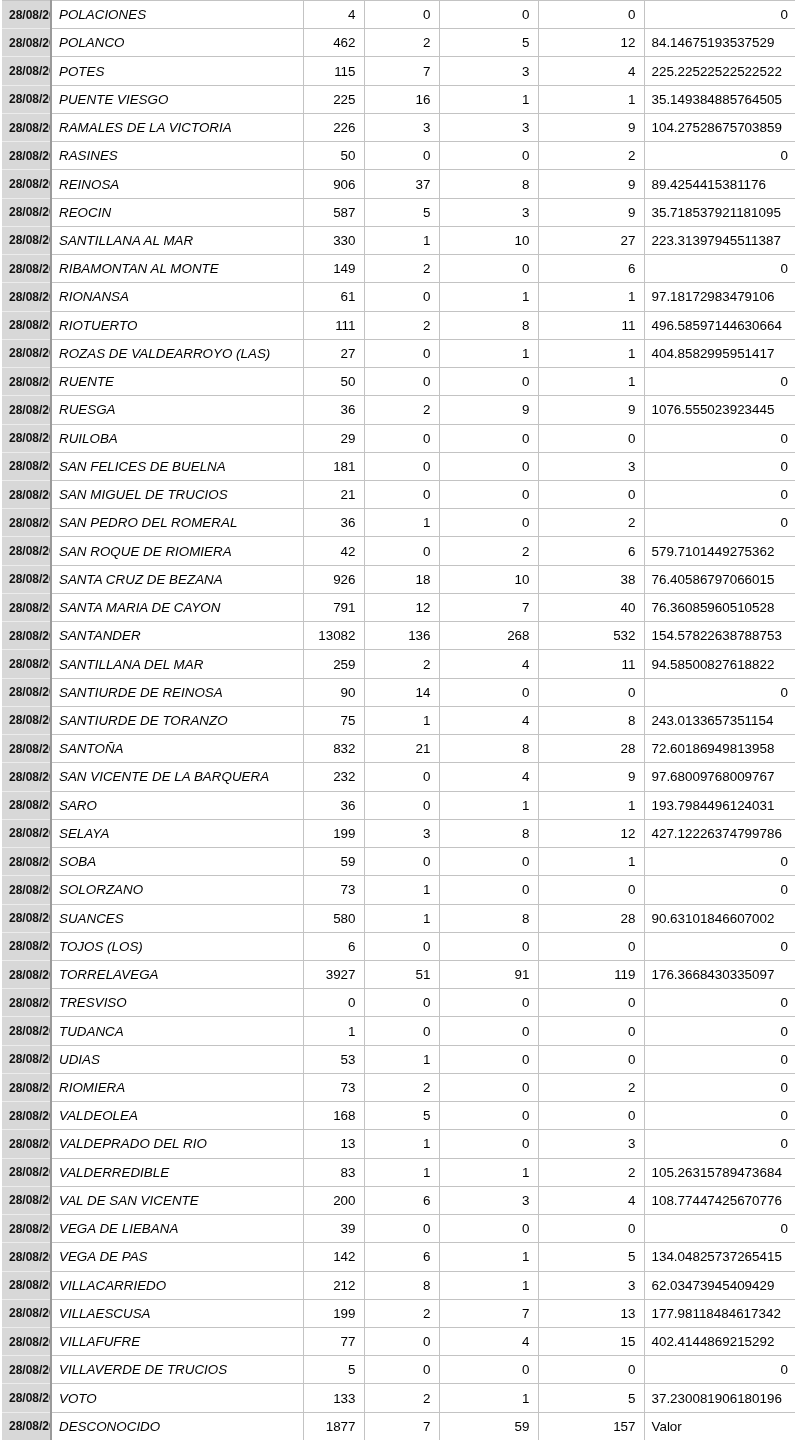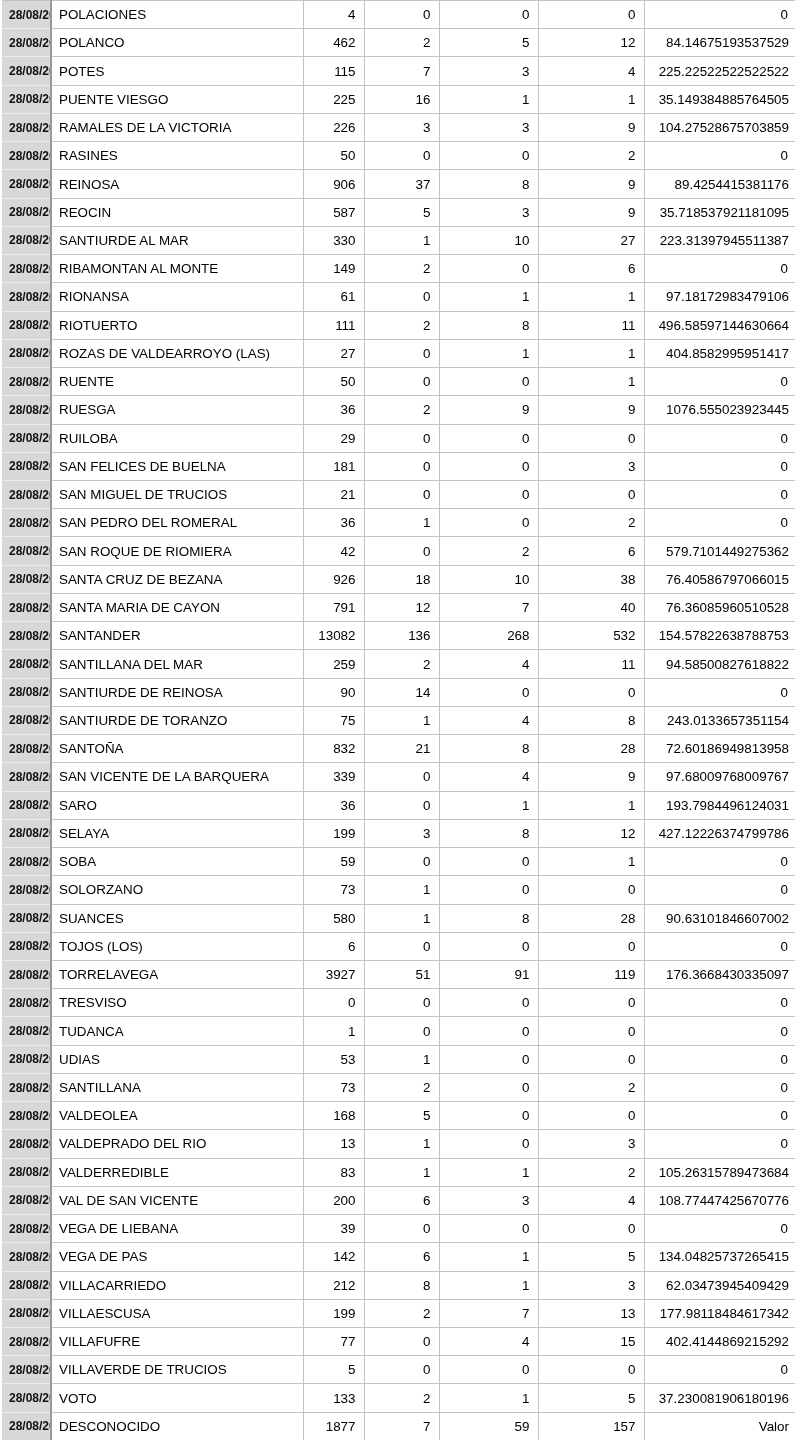--- a/index.html
+++ b/index.html
@@ -31,24 +31,24 @@
   #grid td.c-date {
     background: #d8d8d8;
     font-weight: bold;
     font-size: 12px;
     border-left: 2px solid #ffffff;
     border-right: 2px solid #9a9a9a;
     border-bottom: 1px solid #ececec;
     padding: 0 0 0 7px;
     color: #111111;
   }
-  #grid td.c-name { text-align: left; }
+  #grid td.c-name { text-align: left; font-style: italic; }
   #grid td.c-num  { text-align: right; padding-right: 8px; }
   #grid td.c-valor.align-right { text-align: right; padding-right: 8px; }
-  #grid td.c-valor.align-left  { text-align: right; }
+  #grid td.c-valor.align-left  { text-align: left; }
   #grid td:last-child { border-right: none; }
 </style>
 </head>
 <body>
 
 <table id="grid">
   <colgroup>
     <col style="width:50px">
     <col style="width:252px">
     <col style="width:61px">
@@ -125,21 +125,21 @@
     <td class="c-date">28/08/20</td>
     <td class="c-name">REOCIN</td>
     <td class="c-num">587</td>
     <td class="c-num">5</td>
     <td class="c-num">3</td>
     <td class="c-num">9</td>
     <td class="c-valor align-left">35.718537921181095</td>
   </tr>
       <tr>
     <td class="c-date">28/08/20</td>
-    <td class="c-name">SANTIURDE AL MAR</td>
+    <td class="c-name">SANTILLANA AL MAR</td>
     <td class="c-num">330</td>
     <td class="c-num">1</td>
     <td class="c-num">10</td>
     <td class="c-num">27</td>
     <td class="c-valor align-left">223.31397945511387</td>
   </tr>
       <tr>
     <td class="c-date">28/08/20</td>
     <td class="c-name">RIBAMONTAN AL MONTE</td>
     <td class="c-num">149</td>
@@ -297,21 +297,21 @@
     <td class="c-name">SANTOÑA</td>
     <td class="c-num">832</td>
     <td class="c-num">21</td>
     <td class="c-num">8</td>
     <td class="c-num">28</td>
     <td class="c-valor align-left">72.60186949813958</td>
   </tr>
       <tr>
     <td class="c-date">28/08/20</td>
     <td class="c-name">SAN VICENTE DE LA BARQUERA</td>
-    <td class="c-num">339</td>
+    <td class="c-num">232</td>
     <td class="c-num">0</td>
     <td class="c-num">4</td>
     <td class="c-num">9</td>
     <td class="c-valor align-left">97.68009768009767</td>
   </tr>
       <tr>
     <td class="c-date">28/08/20</td>
     <td class="c-name">SARO</td>
     <td class="c-num">36</td>
     <td class="c-num">0</td>
@@ -395,21 +395,21 @@
     <td class="c-date">28/08/20</td>
     <td class="c-name">UDIAS</td>
     <td class="c-num">53</td>
     <td class="c-num">1</td>
     <td class="c-num">0</td>
     <td class="c-num">0</td>
     <td class="c-valor align-right">0</td>
   </tr>
       <tr>
     <td class="c-date">28/08/20</td>
-    <td class="c-name">SANTILLANA</td>
+    <td class="c-name">RIOMIERA</td>
     <td class="c-num">73</td>
     <td class="c-num">2</td>
     <td class="c-num">0</td>
     <td class="c-num">2</td>
     <td class="c-valor align-right">0</td>
   </tr>
       <tr>
     <td class="c-date">28/08/20</td>
     <td class="c-name">VALDEOLEA</td>
     <td class="c-num">168</td>

